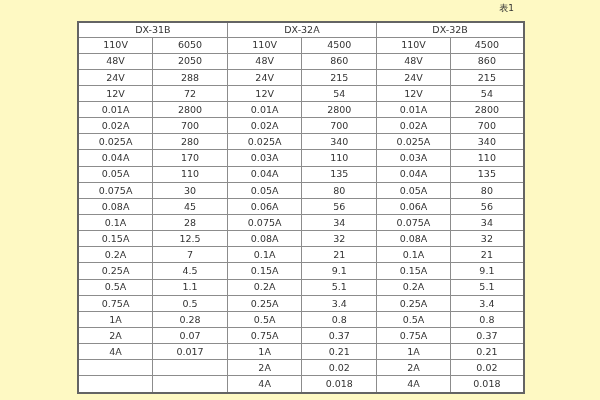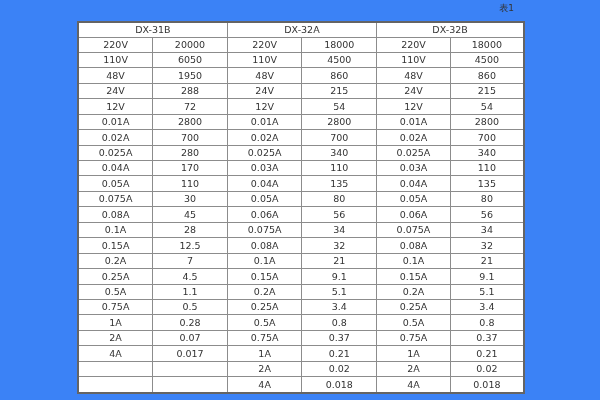--- a/index.html
+++ b/index.html
@@ -8,21 +8,21 @@
     width: 600px;
     height: 400px;
     background: #ffffff;
     font-family: "DejaVu Sans", "Liberation Sans", sans-serif;
     overflow: hidden;
   }
   .page {
     position: relative;
     width: 600px;
     height: 400px;
-    background: #3b82f6;
+    background: #fef9c3;
   }
   .caption {
     position: absolute;
     top: 3px;
     right: 86px;
     font-size: 9px;
     color: #333333;
     line-height: 1.2;
   }
   table.spec-table {
@@ -77,38 +77,30 @@
     </colgroup>
     <thead>
       <tr>
         <th colspan="2">DX-31B</th>
         <th colspan="2">DX-32A</th>
         <th colspan="2">DX-32B</th>
       </tr>
     </thead>
     <tbody>
         <tr>
-          <td>220V</td>
-          <td>20000</td>
-          <td>220V</td>
-          <td>18000</td>
-          <td>220V</td>
-          <td>18000</td>
-        </tr>
-        <tr>
           <td>110V</td>
           <td>6050</td>
           <td>110V</td>
           <td>4500</td>
           <td>110V</td>
           <td>4500</td>
         </tr>
         <tr>
           <td>48V</td>
-          <td>1950</td>
+          <td>2050</td>
           <td>48V</td>
           <td>860</td>
           <td>48V</td>
           <td>860</td>
         </tr>
         <tr>
           <td>24V</td>
           <td>288</td>
           <td>24V</td>
           <td>215</td>

